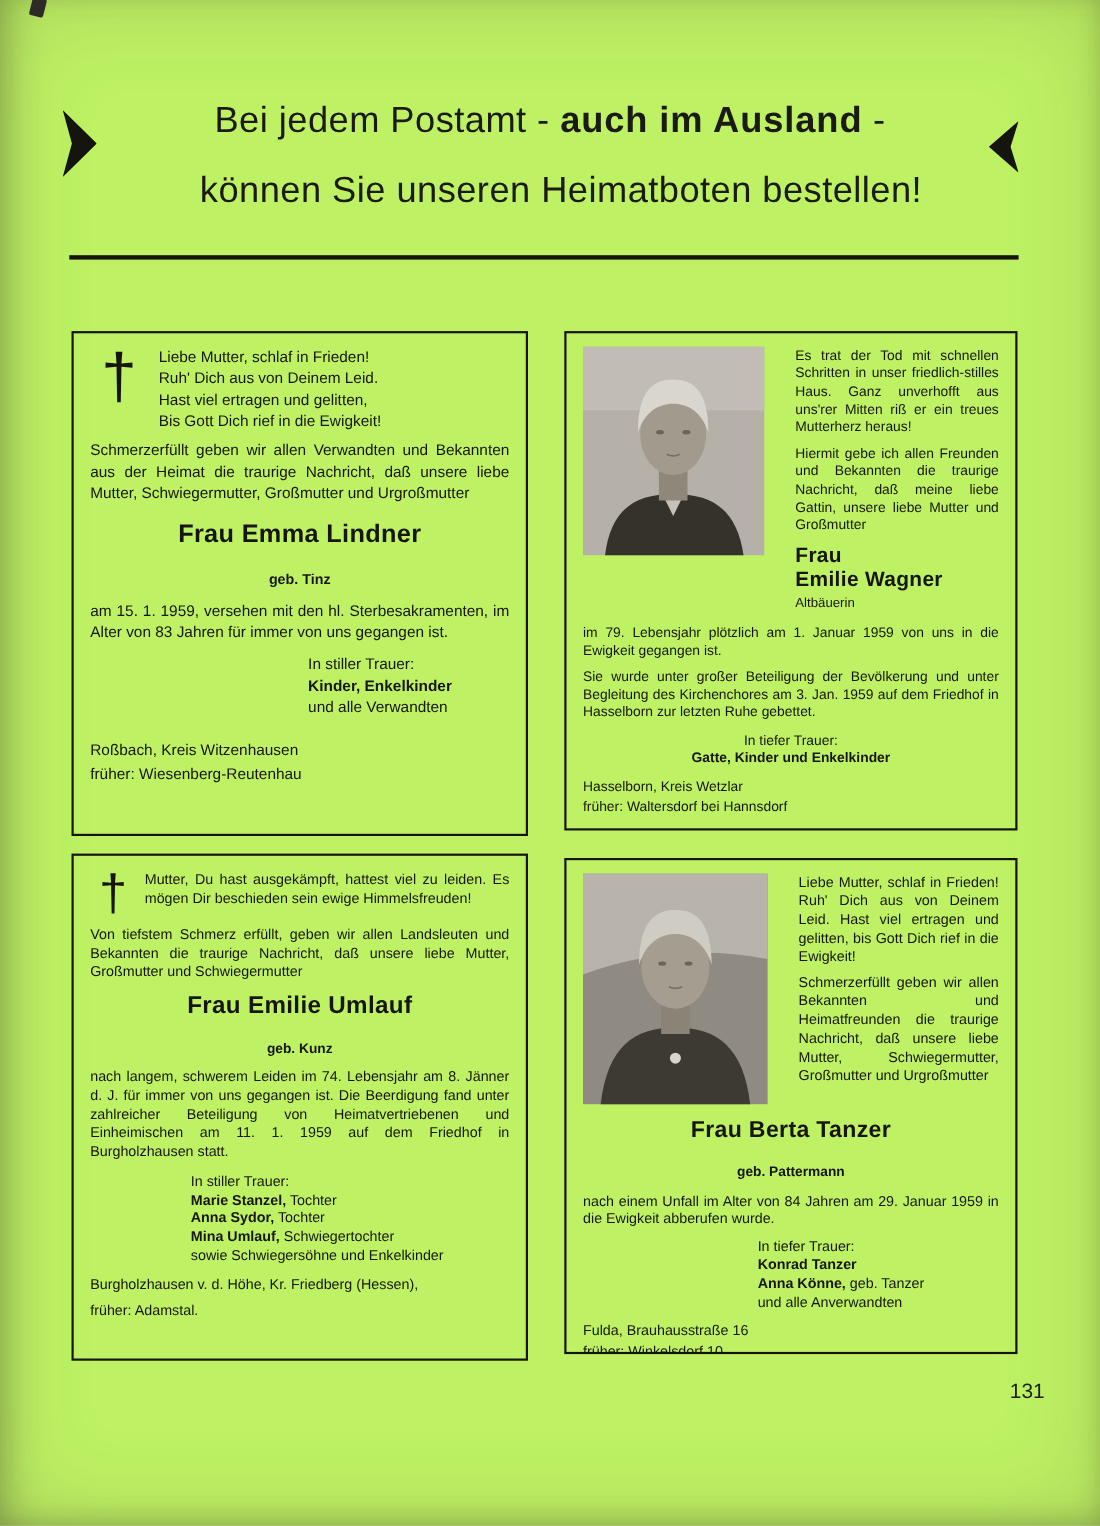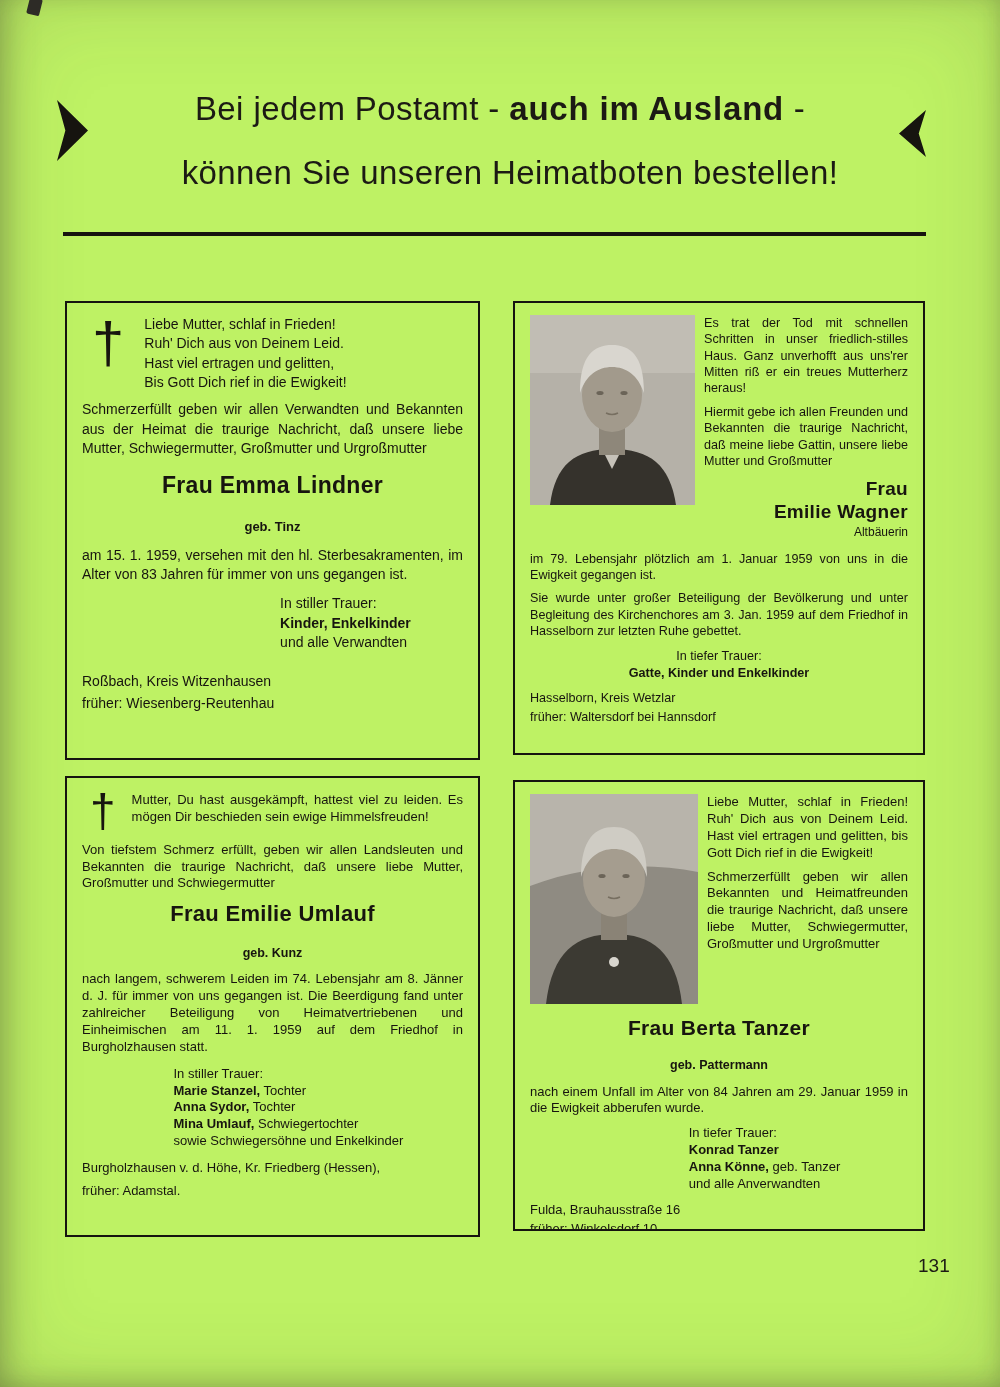--- a/index.html
+++ b/index.html
@@ -67,25 +67,25 @@
 
   .place-group { margin-top:20px; }
   #ob2 .place-group { margin-top:9px; }
   #ob3 .place-group { margin-top:10px; }
   #ob4 .place-group { margin-top:9px; }
   .place-right { text-align:right; }
   .former-gap { margin-top:2px; }
   #ob3 .former-gap { margin-top:6px; }
 
   
-  .photo-row { display:flex; gap:9px; align-items:flex-start; }
+  .photo-row { display:flex; gap:28px; align-items:flex-start; }
   .photo { flex:0 0 auto; }
   .photo svg { display:block; }
   .rcol { flex:1; }
-  .namec { text-align:right; margin-top:9px; }
+  .namec { text-align:left; margin-top:9px; }
   #ob2 .nline { font-weight:700; font-size:19px; line-height:1.18; letter-spacing:.3px; }
   #ob2 .subtitle { font-size:12px; margin-top:2px; }
 
   .page-number { position:absolute; left:918px; top:1255px; font-size:19px; color:#1c1a14; }
 </style>
 </head>
 <body>
 
 <div class="page">
 

